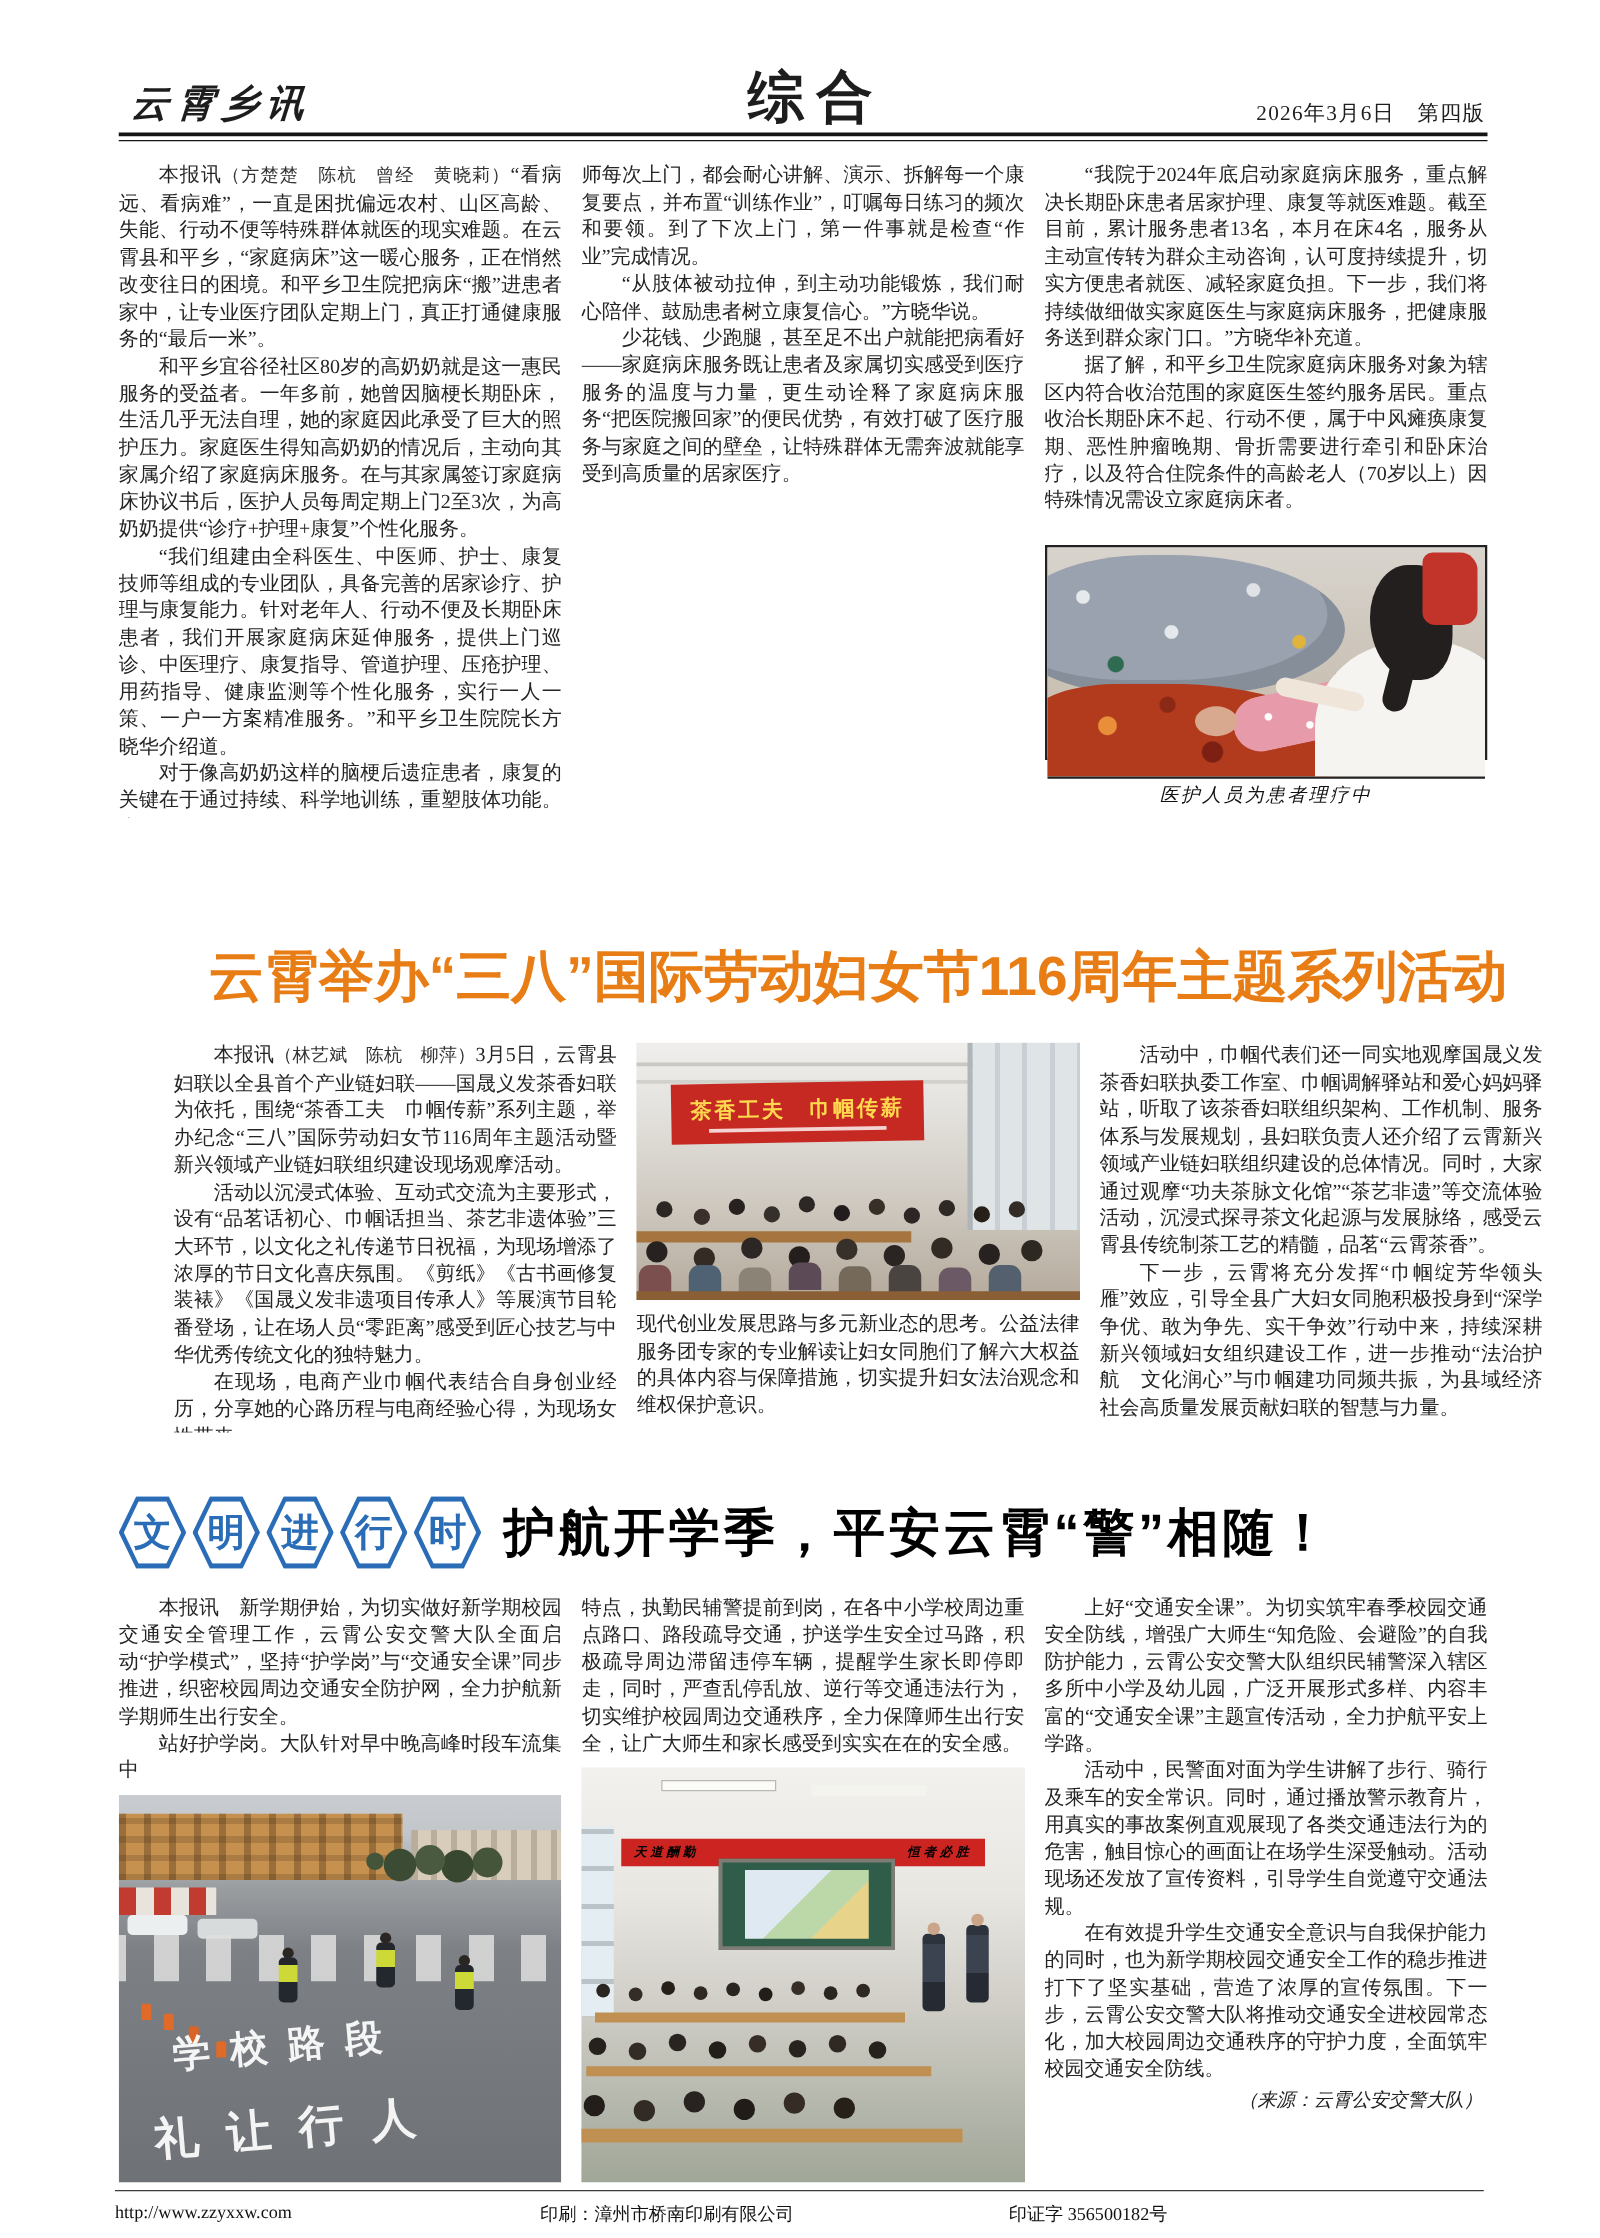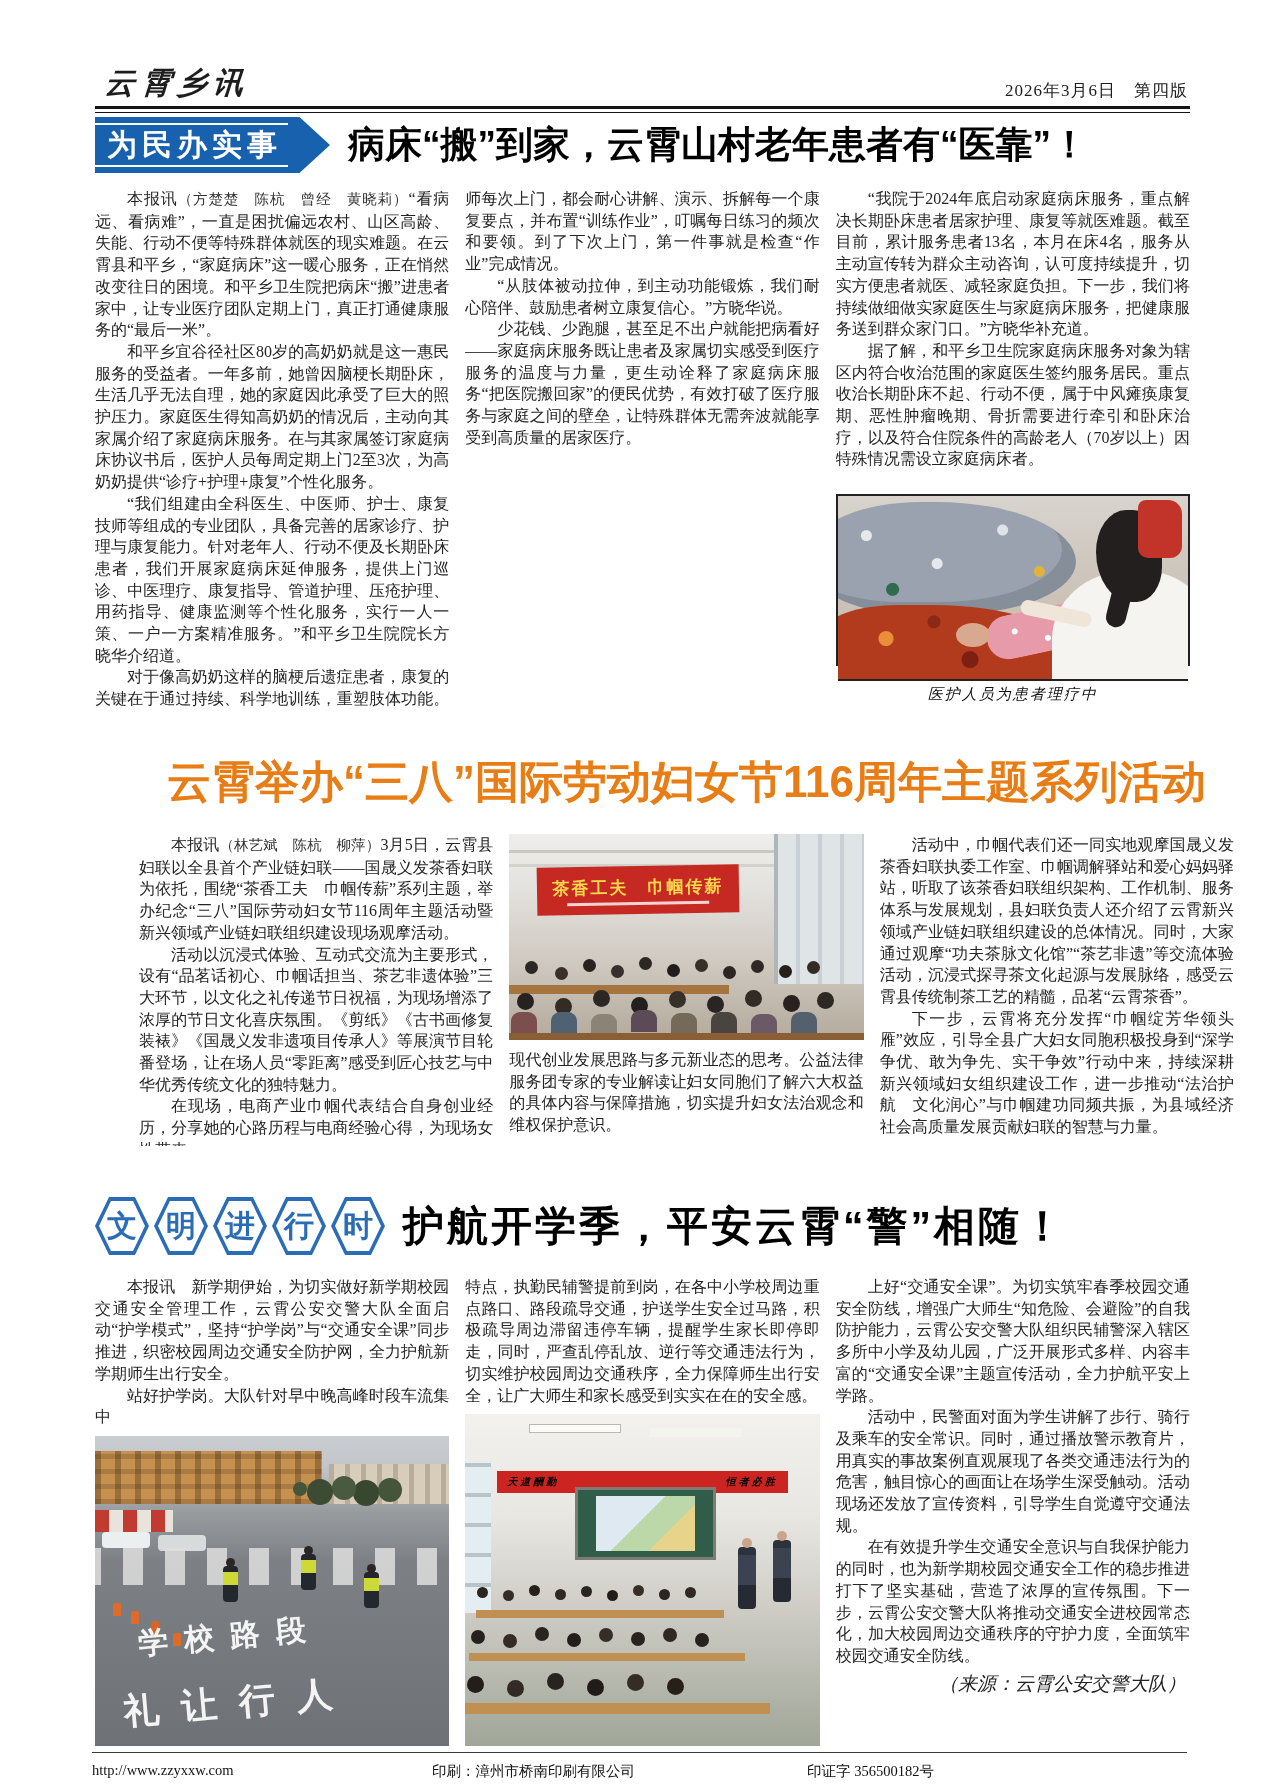--- a/index.html
+++ b/index.html
@@ -148,44 +148,39 @@
   .p4-heads-mid{position:absolute;left:6px;top:65%;width:14px;height:14px;border-radius:50%;background:#27211e;
      box-shadow:32px 4px 0 #332b25,64px -3px 0 #2a2420,96px 3px 0 #241e1b,128px -2px 0 #352d26,
        160px 2px 0 #29231f,192px -2px 0 #302822,224px 3px 0 #27211e;}
   .p4-heads-near{position:absolute;left:2px;top:79%;width:17px;height:17px;border-radius:50%;background:#241e1b;
      box-shadow:40px 4px 0 #322a24,80px -3px 0 #282220,120px 3px 0 #221c19,160px -2px 0 #342c25,200px 2px 0 #262019;}
   .p4-desk{position:absolute;height:8px;background:#c08f52;}
   .d1{left:3%;top:59%;width:70%;} .d2{left:1%;top:72%;width:78%;} .d3{left:0;top:87%;width:86%;height:11px;}
   .p4-cop{position:absolute;width:18px;height:62px;border-radius:4px;
      background:linear-gradient(180deg,#2d333c 0 13%,#3c4350 13% 62%,#262b33 62% 100%);}
   .p4-cop:before{content:"";position:absolute;top:-9px;left:4px;width:10px;height:10px;border-radius:50%;background:#caa58a;}
-  .src{margin-top:4px;text-align:right;font-size:19px;font-style:italic;color:#222;padding-right:4px;}
+  .src{margin-top:4px;text-align:right;font-size:15px;font-style:italic;color:#222;padding-right:4px;}
   
   .ftr{position:absolute;left:92px;top:1752px;width:1095px;border-top:1px solid #3a3a3a;height:34px;}
   .ftr span{position:absolute;top:9px;font-size:14.5px;color:#111;}
   .f-url{left:0;} .f-prn{left:340px;} .f-code{left:715px;}
 </style>
 </head>
 <body>
 
 <div class="page">
 
   <header class="hdr">
     <div class="brand">云霄乡讯</div>
+    <div class="sect">综合</div>
     <div class="dateed">2026年3月6日　第四版</div>
   </header>
   <div class="rule"></div>
 
   <section class="a1">
-    <div class="a1head">
-      <div class="badge">
-        <span>为民办实事</span>
-      </div>
-      <h1 class="h1">病床“搬”到家，云霄山村老年患者有“医靠”！</h1>
-    </div>
     <div class="cols">
       <div class="col">
         <p class="para ind"><b class="lead">本报讯</b><span class="byline">（方楚楚　陈杭　曾经　黄晓莉）</span><span>“看病远、看病难”，一直是困扰偏远农村、山区高龄、失能、行动不便等特殊群体就医的现实难题。在云霄县和平乡，“家庭病床”这一暖心服务，正在悄然改变往日的困境。和平乡卫生院把病床“搬”进患者家中，让专业医疗团队定期上门，真正打通健康服务的“最后一米”。</span></p>
         <p class="para ind">和平乡宜谷径社区80岁的高奶奶就是这一惠民服务的受益者。一年多前，她曾因脑梗长期卧床，生活几乎无法自理，她的家庭因此承受了巨大的照护压力。家庭医生得知高奶奶的情况后，主动向其家属介绍了家庭病床服务。在与其家属签订家庭病床协议书后，医护人员每周定期上门2至3次，为高奶奶提供“诊疗+护理+康复”个性化服务。</p>
         <p class="para ind">“我们组建由全科医生、中医师、护士、康复技师等组成的专业团队，具备完善的居家诊疗、护理与康复能力。针对老年人、行动不便及长期卧床患者，我们开展家庭病床延伸服务，提供上门巡诊、中医理疗、康复指导、管道护理、压疮护理、用药指导、健康监测等个性化服务，实行一人一策、一户一方案精准服务。”和平乡卫生院院长方晓华介绍道。</p>
         <p class="para ind">对于像高奶奶这样的脑梗后遗症患者，康复的关键在于通过持续、科学地训练，重塑肢体功能。康复</p>
       </div>
       <div class="col">
         <p class="para">师每次上门，都会耐心讲解、演示、拆解每一个康复要点，并布置“训练作业”，叮嘱每日练习的频次和要领。到了下次上门，第一件事就是检查“作业”完成情况。</p>
         <p class="para ind">“从肢体被动拉伸，到主动功能锻炼，我们耐心陪伴、鼓励患者树立康复信心。”方晓华说。</p>

